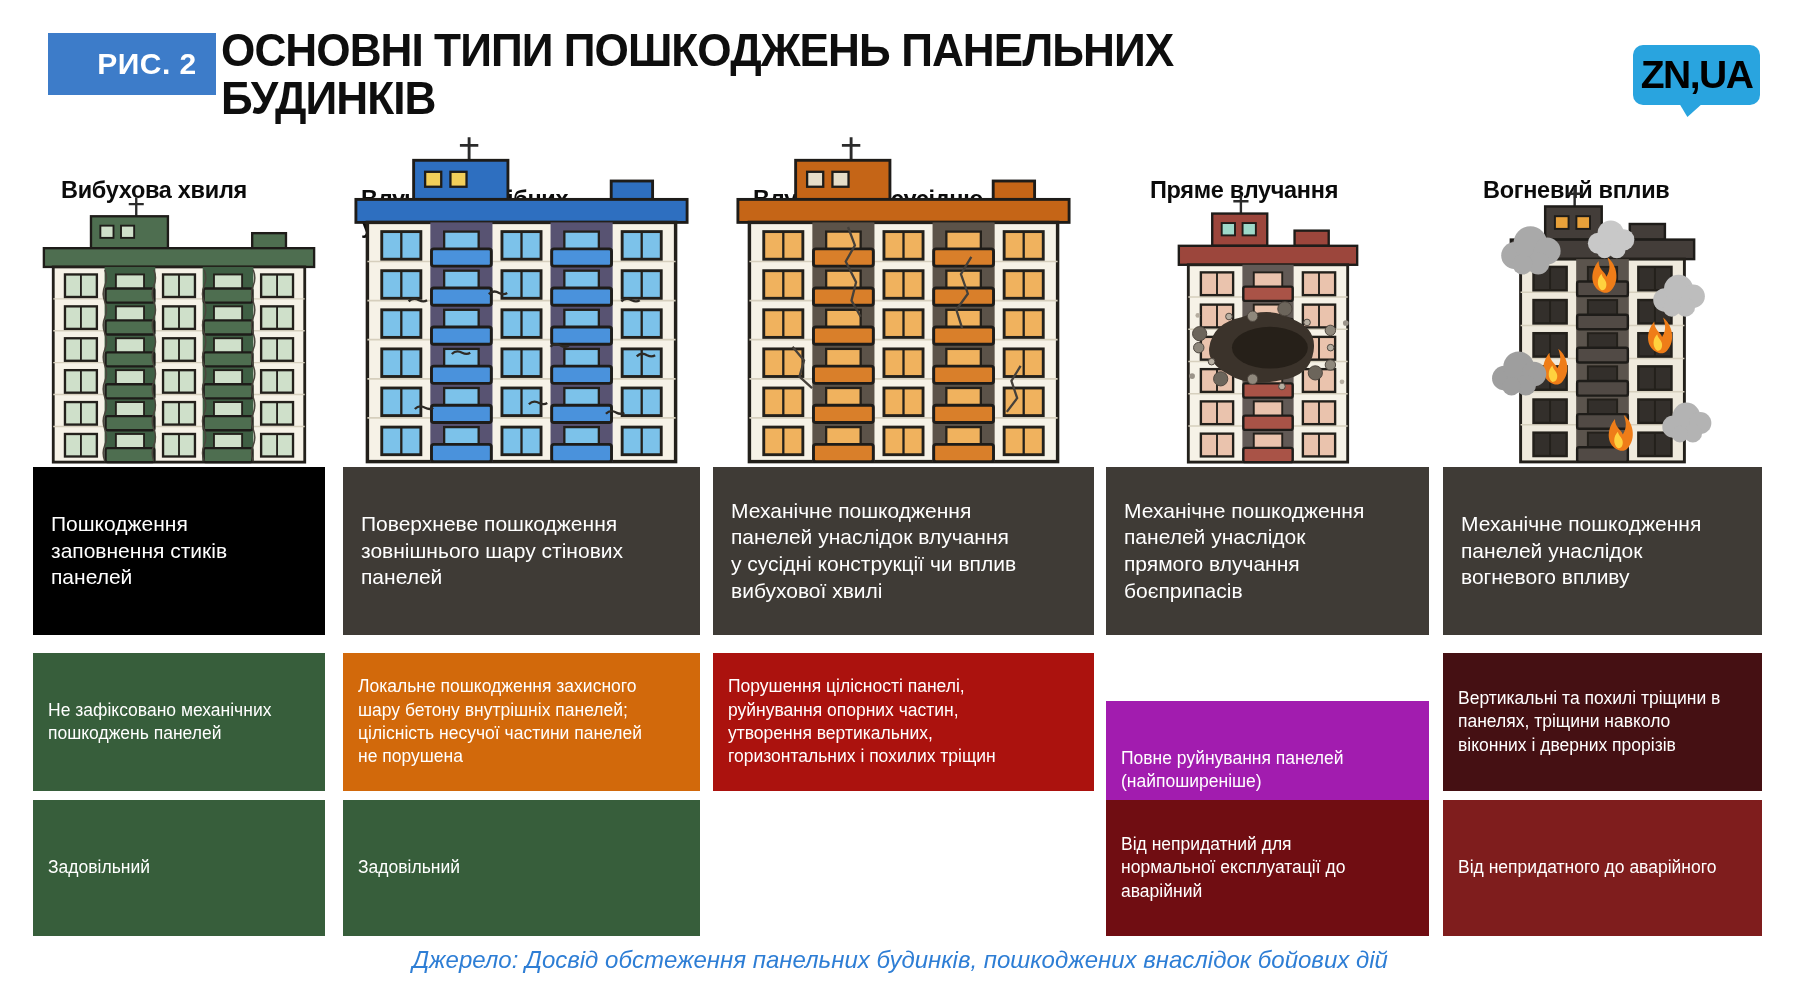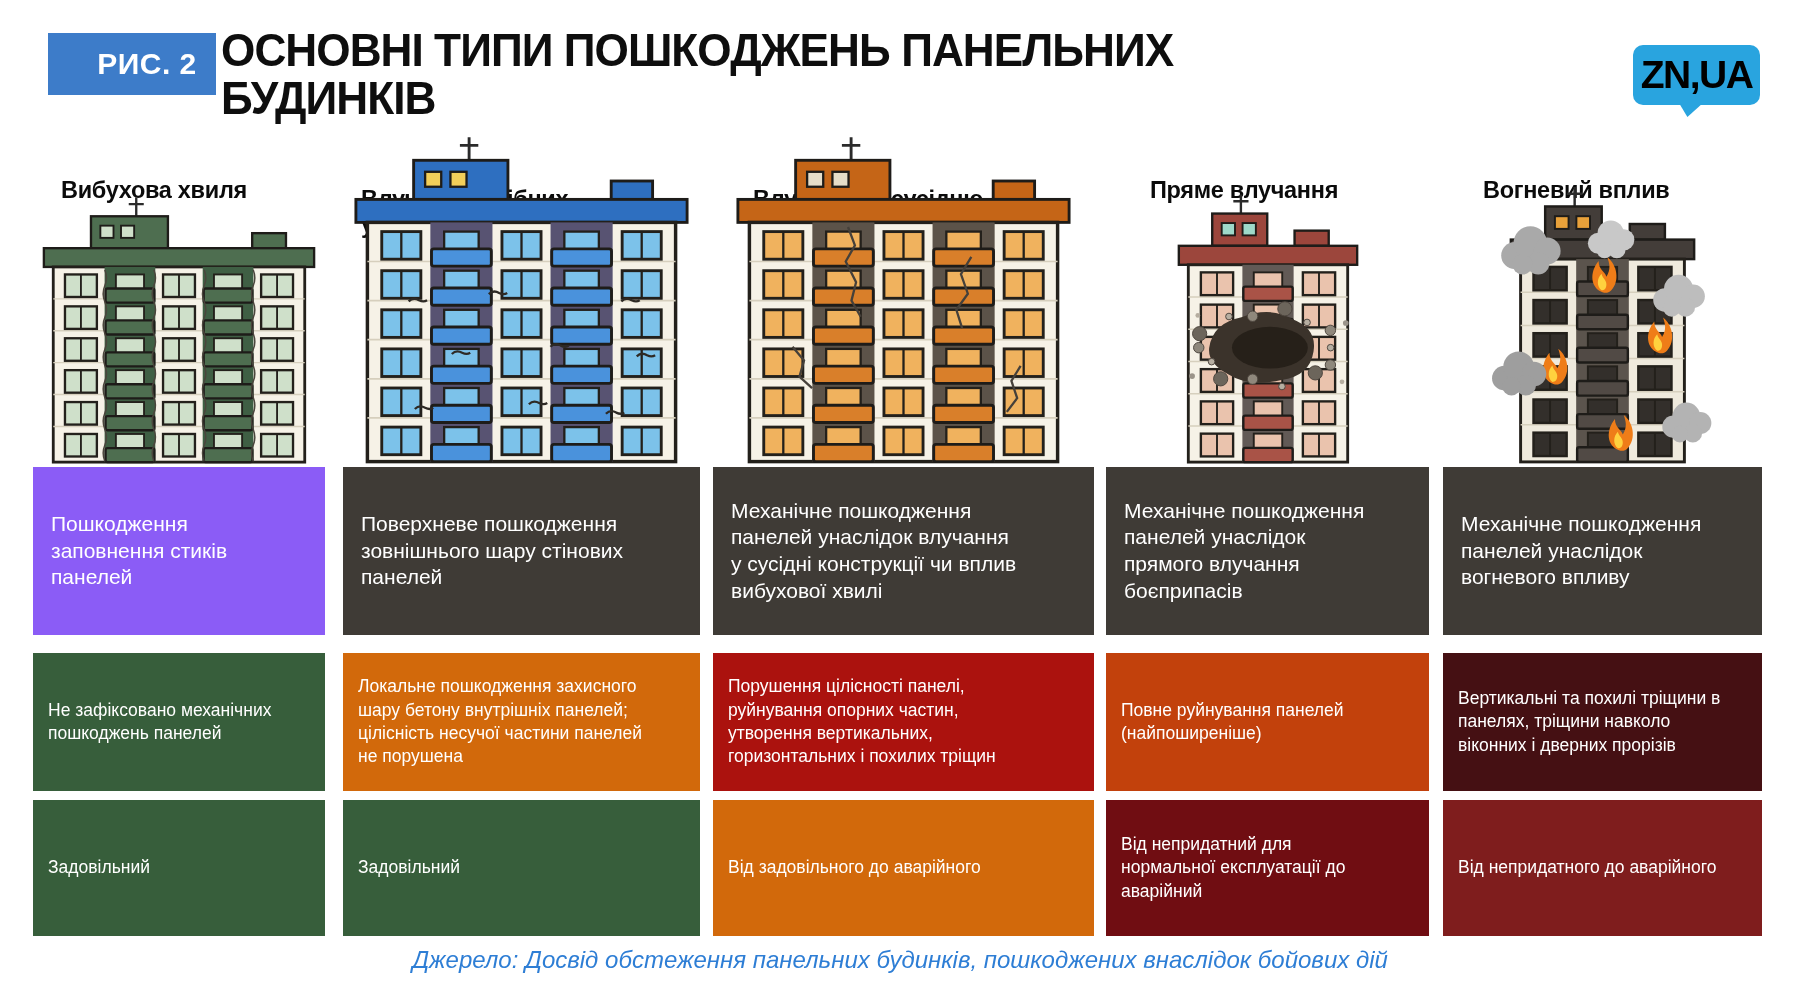--- a/index.html
+++ b/index.html
@@ -138,21 +138,21 @@
           <rect x="187.26" y="260" width="30" height="17" fill="#cfe0ca" stroke="#23201b" stroke-width="2"></rect>
           <rect x="176.26" y="275" width="52" height="15" fill="#4e6e50" stroke="#1e1c19" stroke-width="2.5" rx="2"></rect>
           <rect x="237.52" y="260" width="34" height="24" fill="#cfe0ca" stroke="#23201b" stroke-width="2.5"></rect>
           <line x1="254.52" y1="260" x2="254.52" y2="284" stroke="#23201b" stroke-width="2"></line>
           <path d="M 70.94 85 q 3.5 9 0 17 q -3.5 8 0 17 q 3.5 9 0 17 q -3.5 8 0 17 q 3.5 9 0 17 q -3.5 8 0 17 q 3.5 9 0 17 q -3.5 8 0 17 q 3.5 9 0 17 q -3.5 8 0 17 q 3.5 9 0 17 q -3.5 8 0 17" stroke="#4a453c" stroke-width="1.6" fill="none"></path>
           <path d="M 123.2 85 q 3.5 9 0 17 q -3.5 8 0 17 q 3.5 9 0 17 q -3.5 8 0 17 q 3.5 9 0 17 q -3.5 8 0 17 q 3.5 9 0 17 q -3.5 8 0 17 q 3.5 9 0 17 q -3.5 8 0 17 q 3.5 9 0 17 q -3.5 8 0 17" stroke="#4a453c" stroke-width="1.6" fill="none"></path>
           <path d="M 176.79999999999998 85 q 3.5 9 0 17 q -3.5 8 0 17 q 3.5 9 0 17 q -3.5 8 0 17 q 3.5 9 0 17 q -3.5 8 0 17 q 3.5 9 0 17 q -3.5 8 0 17 q 3.5 9 0 17 q -3.5 8 0 17 q 3.5 9 0 17 q -3.5 8 0 17" stroke="#4a453c" stroke-width="1.6" fill="none"></path>
           <path d="M 229.06 85 q 3.5 9 0 17 q -3.5 8 0 17 q 3.5 9 0 17 q -3.5 8 0 17 q 3.5 9 0 17 q -3.5 8 0 17 q 3.5 9 0 17 q -3.5 8 0 17 q 3.5 9 0 17 q -3.5 8 0 17 q 3.5 9 0 17 q -3.5 8 0 17" stroke="#4a453c" stroke-width="1.6" fill="none"></path>
         </svg>
       </div>
-    <div class="box desc" style="background: #8b5cf6;">
+    <div class="box desc" style="background: #000000;">
         <p>Пошкодження
 заповнення стиків
 панелей</p>
       </div>
     <div class="box damage" style="background: rgb(55, 94, 59);">
         <p>Не зафіксовано механічних
 пошкоджень панелей</p>
       </div>
     <div class="box status" style="background: rgb(55, 94, 59);">
         <p>Задовільний</p>
@@ -355,23 +355,20 @@
 панелей унаслідок влучання
 у сусідні конструкції чи вплив
 вибухової хвилі</p>
       </div>
     <div class="box damage" style="background: rgb(171, 18, 14);">
         <p>Порушення цілісності панелі,
 руйнування опорних частин,
 утворення вертикальних,
 горизонтальних і похилих тріщин</p>
       </div>
-    <div class="box status" style="background: rgb(210, 105, 11);">
-        <p>Від задовільного до аварійного</p>
-      </div>
   </section>
 
   <section class="col c4">
     <h2 class="col-header">Пряме влучання</h2>
     <div class="figure">
         <svg viewBox="0 0 200 292" width="190" height="277" xmlns="http://www.w3.org/2000/svg">
           <path d="M 71.44 30 V 8 M 63.44 15 H 79.44" stroke="#2b2b2b" stroke-width="2.5" fill="none"></path>
           <rect x="41.2" y="28" width="58" height="34" fill="#9c463c" stroke="#1e1c19" stroke-width="2.5"></rect>
           <rect x="51.2" y="38" width="14" height="13" fill="#9ed9c9" stroke="#1e1c19" stroke-width="2"></rect>
           <rect x="73.2" y="38" width="14" height="13" fill="#9ed9c9" stroke="#1e1c19" stroke-width="2"></rect>
@@ -441,21 +438,21 @@
           <circle cx="26" cy="135.36" r="2.5" fill="#b6aea1"></circle>
           <circle cx="178" cy="205.36" r="2.5" fill="#b6aea1"></circle>
         </svg>
       </div>
     <div class="box desc" style="background: rgb(63, 59, 54);">
         <p>Механічне пошкодження
 панелей унаслідок
 прямого влучання
 боєприпасів</p>
       </div>
-    <div class="box damage" style="background: #c2410c;">
+    <div class="box damage" style="background: #a21caf; margin-top: 48px;">
         <p>Повне руйнування панелей
 (найпоширеніше)</p>
       </div>
     <div class="box status" style="background: rgb(112, 13, 18);">
         <p>Від непридатний для
 нормальної експлуатації до
 аварійний</p>
       </div>
   </section>
 

